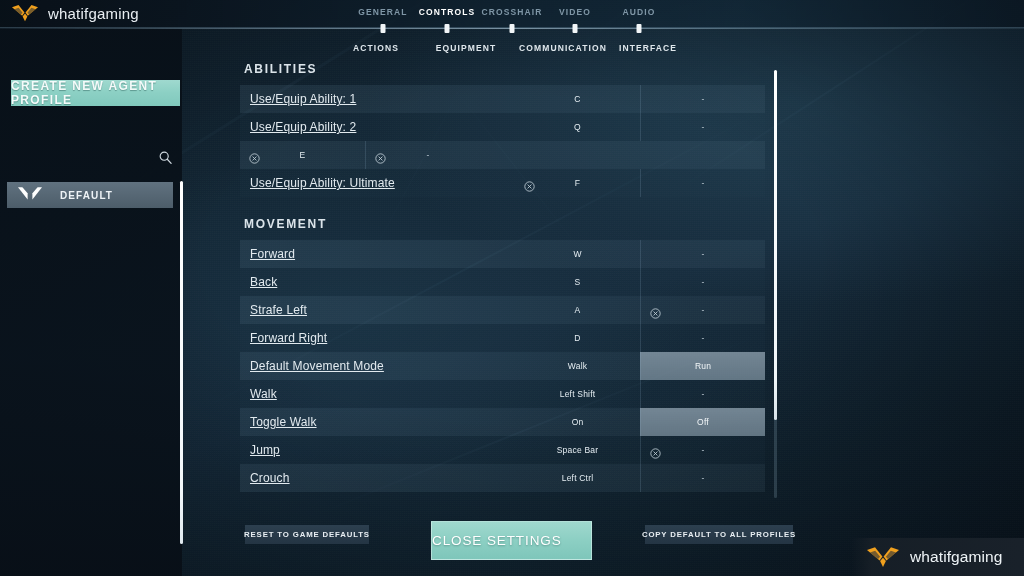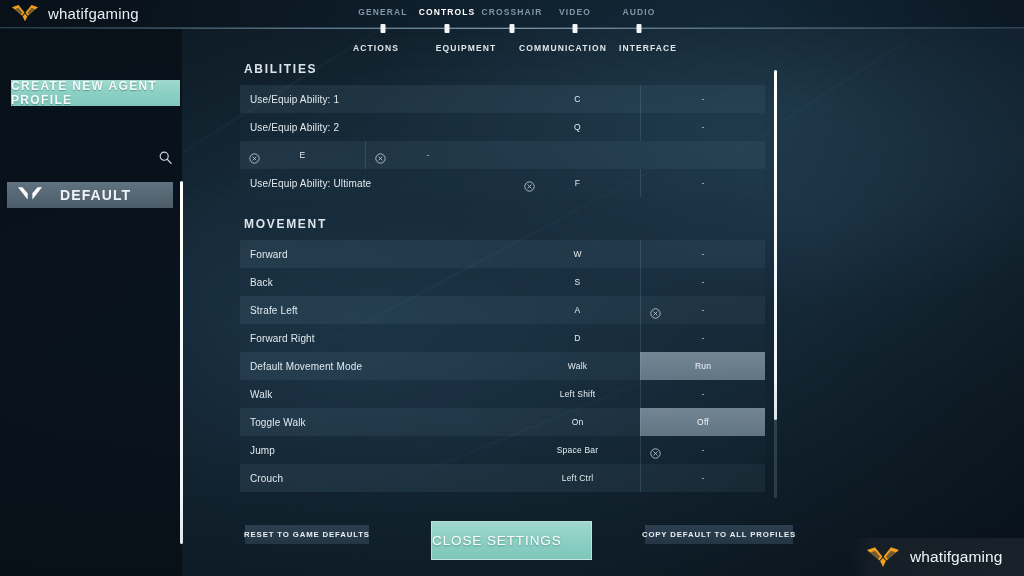--- a/index.html
+++ b/index.html
@@ -112,21 +112,21 @@
     position: absolute; left: 158px; top: 121px;
     width: 15px; height: 15px; cursor: pointer;
   }
   .profile-item {
     position: absolute; left: 7px; top: 153px; width: 166px; height: 26px;
     background: linear-gradient(180deg, rgba(104,122,136,.92) 0%, rgba(84,101,114,.9) 100%);
     display: flex; align-items: center; cursor: pointer;
   }
   .profile-logo { width: 26px; height: 18px; margin-left: 10px; flex: 0 0 auto; }
   .profile-label {
-    margin-left: 17px; font-size: 14px; letter-spacing: 1.1px;
+    margin-left: 17px; font-size: 10px; letter-spacing: 1.1px;
     font-weight: 700; color: #eef3f6;
   }
   .sidebar-scroll {
     position: absolute; left: 180px; top: 152px; width: 3px; height: 363px;
     background: linear-gradient(180deg, #ffffff 0%, #f2f7fa 85%, #dfe8ee 100%);
     border-radius: 2px; cursor: pointer;
   }
 
   
   .panel {
@@ -139,21 +139,21 @@
   }
   .rows { margin-top: 9px; }
   .row {
     position: relative; display: flex; align-items: center;
     height: 28px; width: 525px;
   }
   .row.odd  { background: linear-gradient(90deg, rgba(96,130,152,.17) 0%, rgba(96,130,152,.13) 58%, rgba(110,145,166,.10) 100%); }
   .row.even { background: linear-gradient(90deg, rgba(30,56,74,.14) 0%, rgba(36,64,82,.10) 100%); }
   .row-label {
     width: 275px; padding-left: 10px;
-    font-size: 10px; color: #e2eaef; letter-spacing: .15px;
+    font-size: 12px; color: #e2eaef; letter-spacing: .15px; text-decoration: underline;
   }
   .col-primary, .col-secondary {
     position: relative; height: 28px;
     display: flex; align-items: center; justify-content: center;
   }
   .col-primary   { width: 125px; }
   .col-secondary { width: 125px; border-left: 1px solid rgba(150,185,208,.18); }
   .bindval {
     font-size: 8.5px; color: #e5edf2; letter-spacing: .2px;
   }

